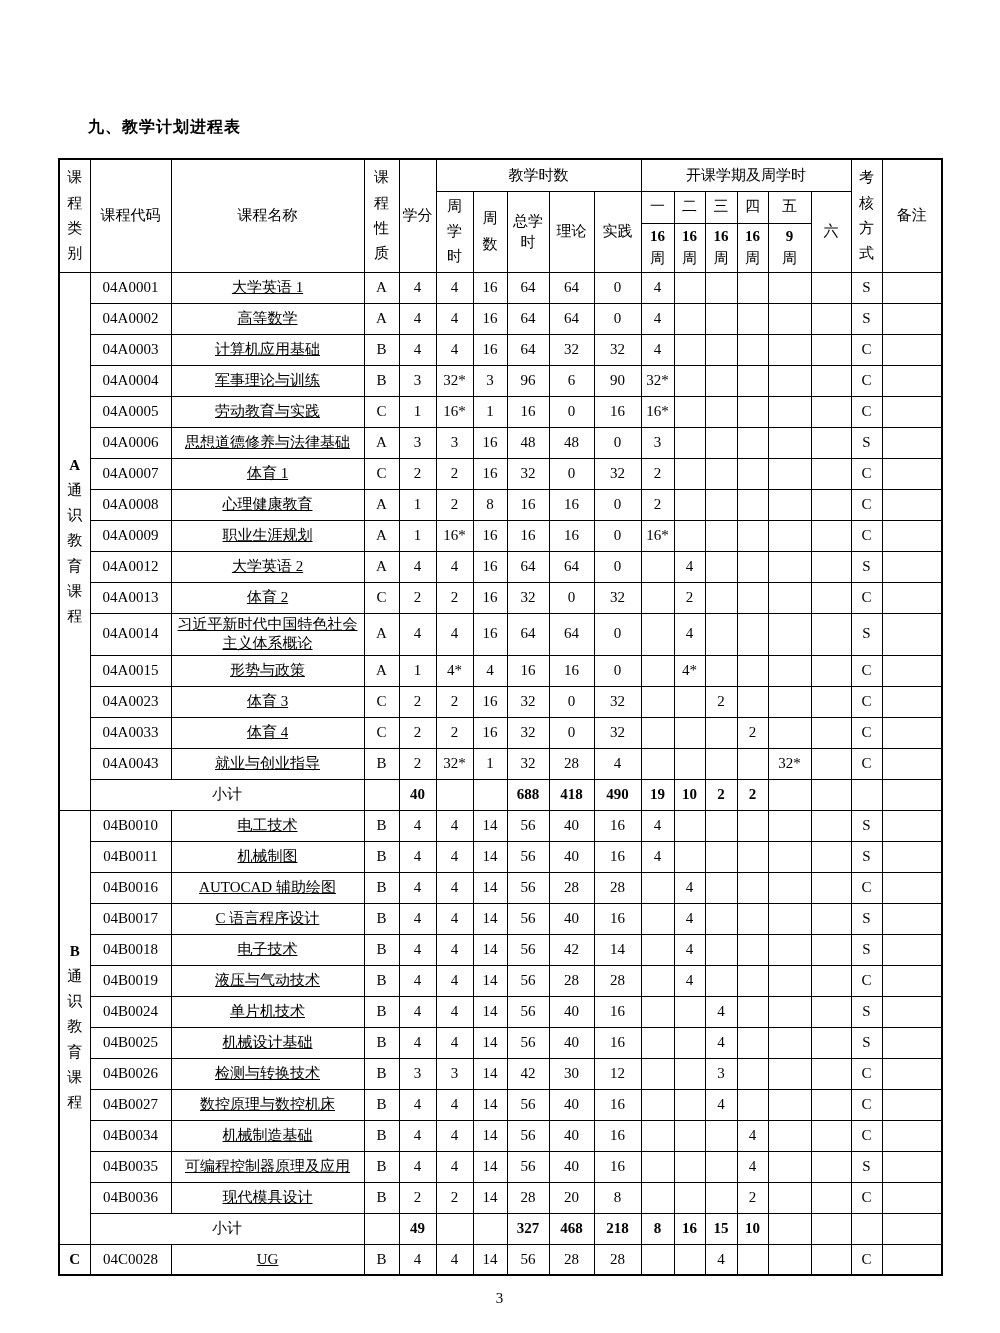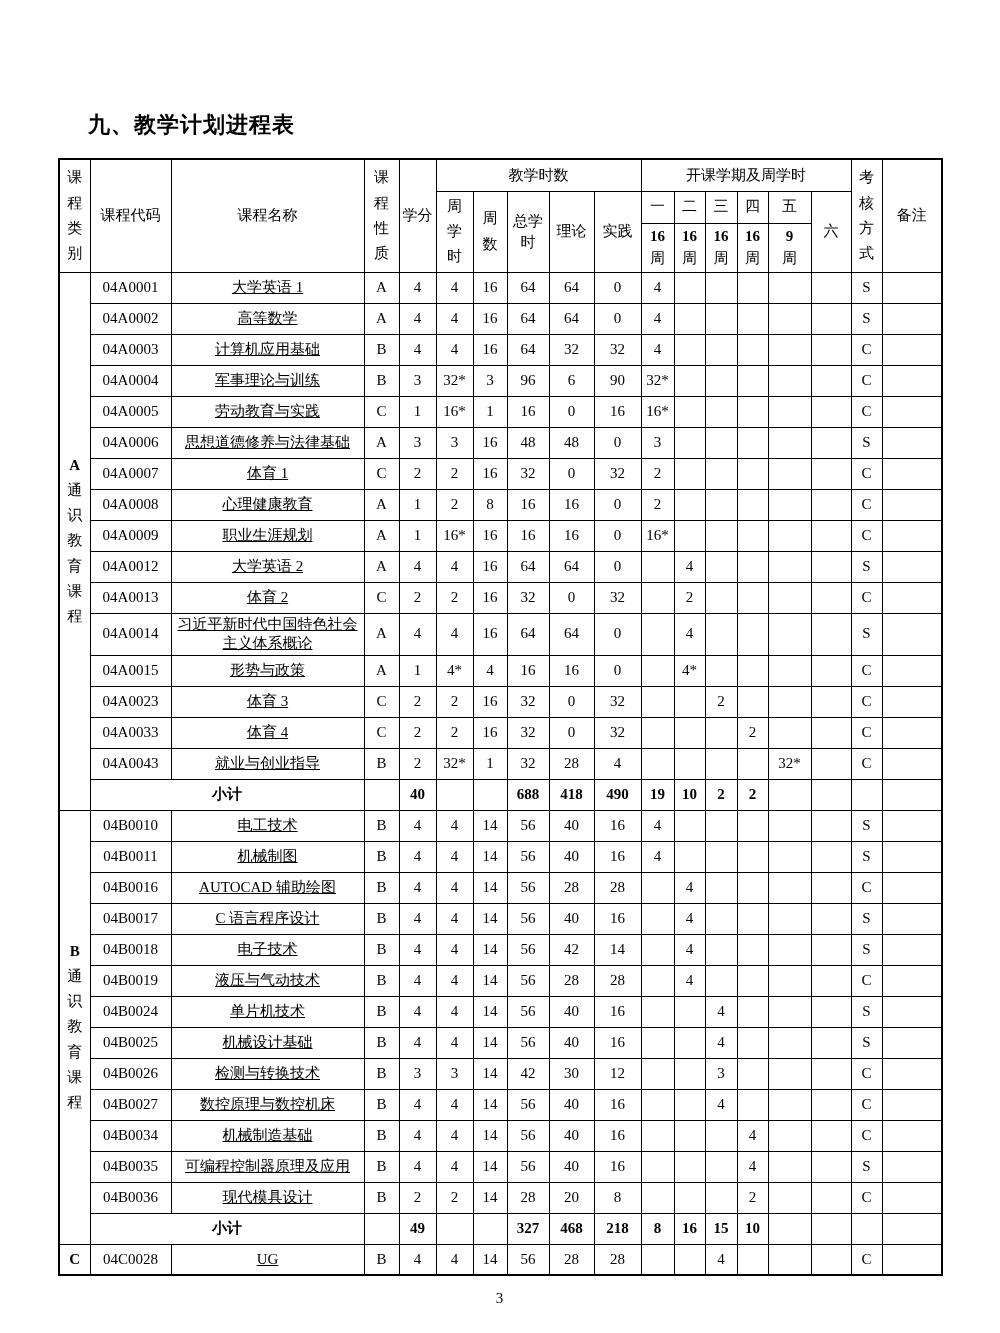--- a/index.html
+++ b/index.html
@@ -9,23 +9,23 @@
     color: #000000;
   }
   body {
     width: 1000px;
     min-height: 1333px;
     font-family: "Liberation Serif", "DejaVu Serif", serif;
     position: relative;
   }
   .doc-title {
     margin: 112px 12px 0 88px;
-    font-family: Liberation Mono, monospace;
+    font-family: Liberation Sans, sans-serif;
     font-weight: bold;
-    font-size: 22px;
+    font-size: 16px;
     line-height: 30px;
     letter-spacing: 1px;
   }
   table.plan {
     border-collapse: collapse;
     table-layout: fixed;
     margin: 16px 0 0 58px;
     width: 883px;
     border: 2px solid #000;
   }
@@ -66,21 +66,21 @@
     padding: 1px 4px;
     text-decoration: underline;
   }
   .sem6-head {
     vertical-align: top;
     padding-top: 7px;
   }
   .wknum { display: block; font-weight: bold; line-height: 1.45; }
   .wkchar { display: block; line-height: 1.45; }
   tr.subtotal td { font-weight: bold; }
-  tr.subtotal td.subtotal-label { font-weight: bold; }
+  tr.subtotal td.subtotal-label { font-weight: normal; }
   .pageno {
     width: 883px;
     margin: 14px 0 0 58px;
     text-align: center;
     font-size: 15px;
   }
 </style>
 </head>
 <body>
 

